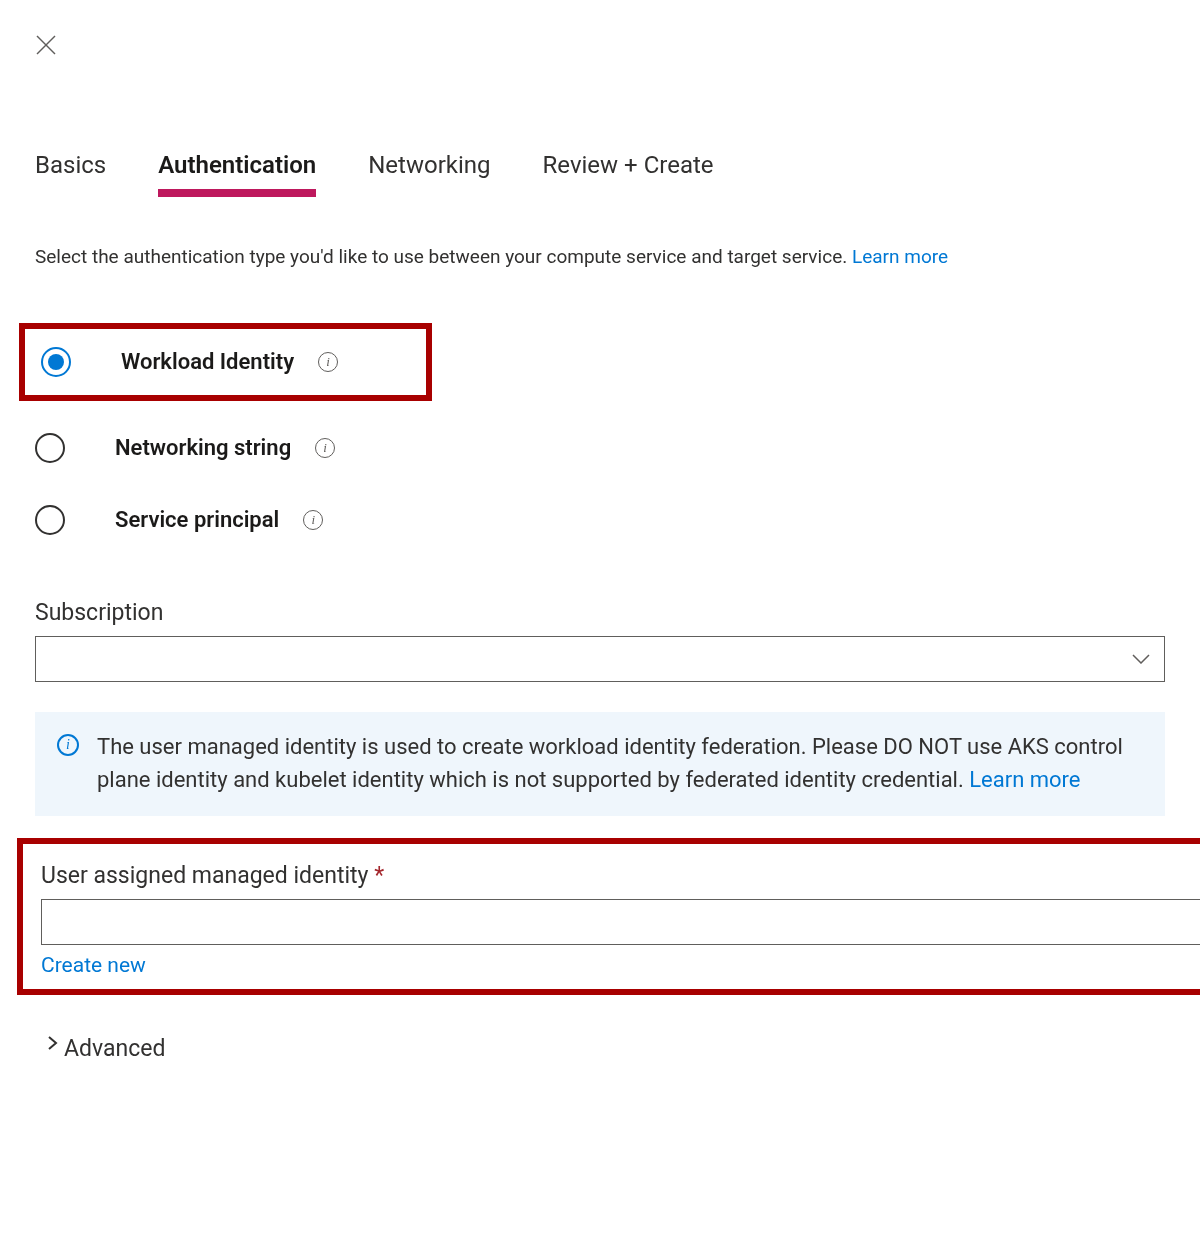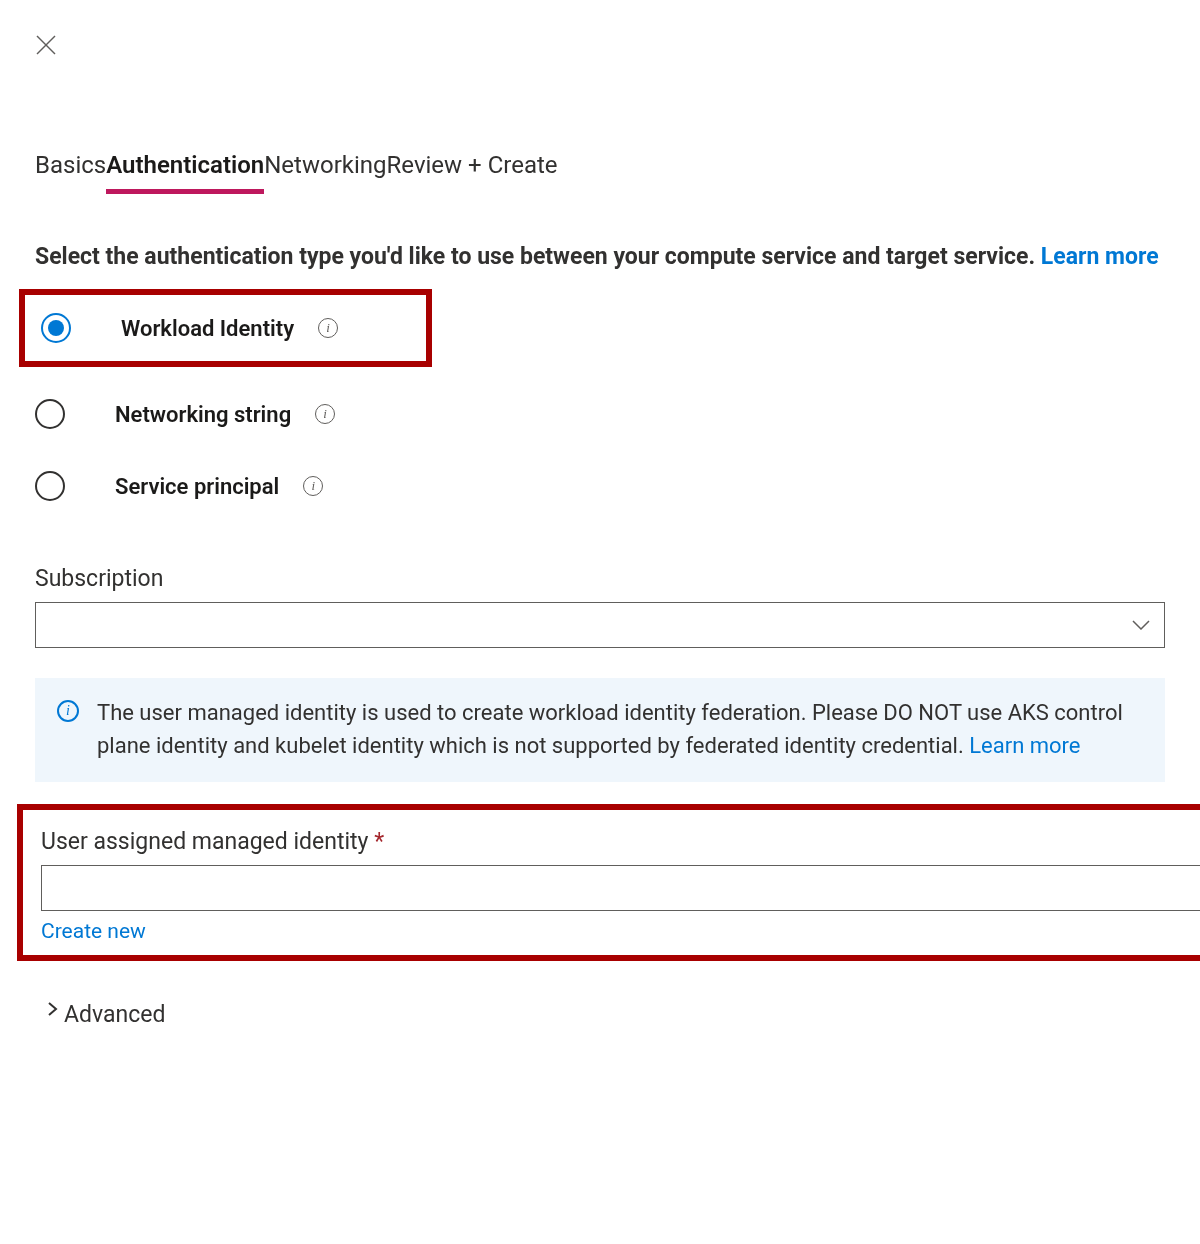--- a/index.html
+++ b/index.html
@@ -36,39 +36,39 @@
       cursor: pointer;
       background: none;
       border: none;
       line-height: 1;
       padding-top: 18px;
       padding-right: 80px;
       font-weight: 300;
     }
     .tabs {
       display: flex;
+      gap: 52px;
       margin-bottom: 46px;
     }
     .tab {
       font-size: 24px;
       color: #323130;
       padding-bottom: 10px;
       cursor: pointer;
     }
     .tab.active {
       font-weight: 600;
       color: #1b1a19;
-      border-bottom: 5px solid #be185d;
+      border-bottom: 8px solid #be185d;
     }
     .intro-text {
-      font-size: 23px;
+      font-size: 19px;
       color: #323130;
       line-height: 1.45;
-      margin-bottom: 16px;
-      font-weight: bold;
+      margin-bottom: 52px;
     }
     .link {
       color: #0078d4;
       cursor: pointer;
       text-decoration: none;
     }
     .radio-group {
       display: flex;
       flex-direction: column;
       gap: 34px;

